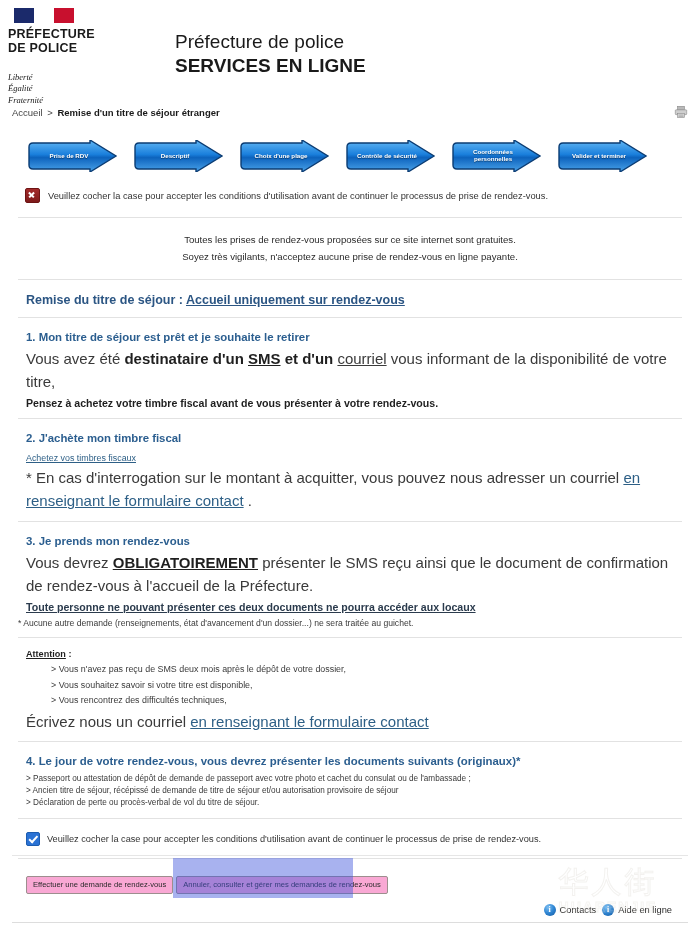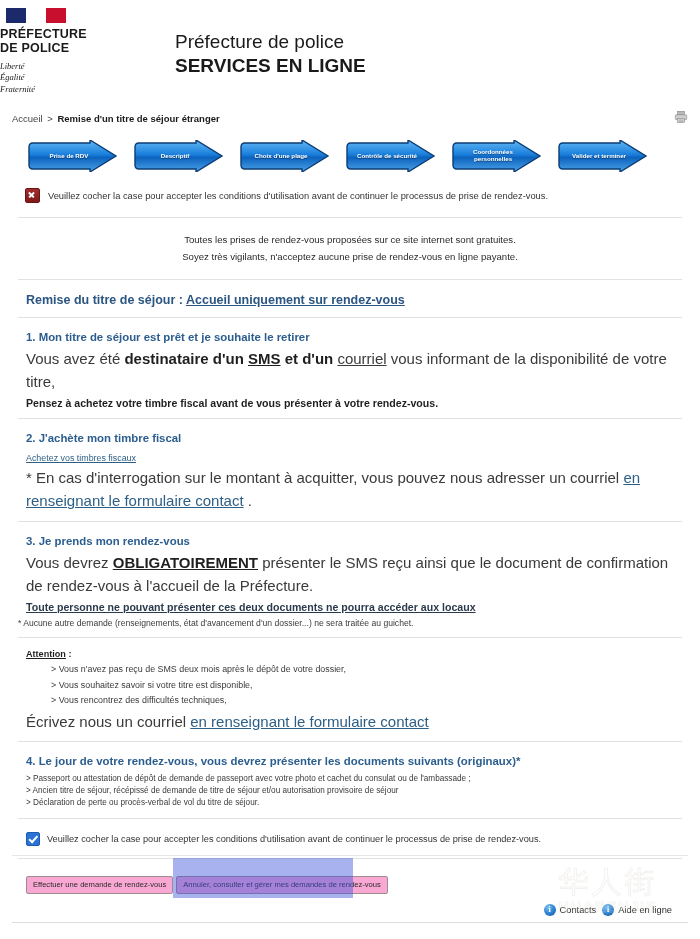--- a/index.html
+++ b/index.html
@@ -19,20 +19,21 @@
   
   .header {
     height: 100px;
     display: flex;
     align-items: flex-start;
     padding-top: 8px;
     box-sizing: border-box;
   }
   .logo-block {
     width: 120px;
+    padding-left: 8px;
     box-sizing: border-box;
   }
   .flag {
     display: flex;
     height: 15px;
     width: 60px;
     margin-bottom: 4px;
     margin-left: 6px;
   }
   .flag span { flex: 1; display: block; }
@@ -40,21 +41,21 @@
   .flag .fw { background: #ffffff; }
   .flag .fr { background: #c8102e; }
   .logo-title {
     font-size: 12.5px;
     font-weight: bold;
     line-height: 1.15;
     color: #1a1a1a;
     letter-spacing: 0.2px;
   }
   .logo-motto {
-    margin-top: 5px;
+    margin-top: 16px;
     font-family: "Liberation Serif", serif;
     font-style: italic;
     font-size: 8.5px;
     line-height: 1.35;
     color: #1a1a1a;
   }
   .header-titles {
     padding-left: 55px;
     padding-top: 22px;
   }
@@ -66,21 +67,21 @@
   .ht-line2 {
     font-size: 19px;
     font-weight: bold;
     color: #1a1a1a;
     line-height: 1.25;
   }
 
   
   .breadcrumb-row {
     display: flex;
-    align-items: flex-end;
+    align-items: center;
     justify-content: space-between;
     padding: 0 12px 0 12px;
     height: 24px;
     font-size: 9.5px;
   }
   .breadcrumb { color: #444; }
   .breadcrumb .crumb-home { color: #444; }
   .breadcrumb .crumb-sep { color: #444; margin: 0 2px; }
   .breadcrumb .crumb-current { font-weight: bold; color: #1a1a1a; }
   .printer-icon { width: 14px; height: 14px; display:block; }

